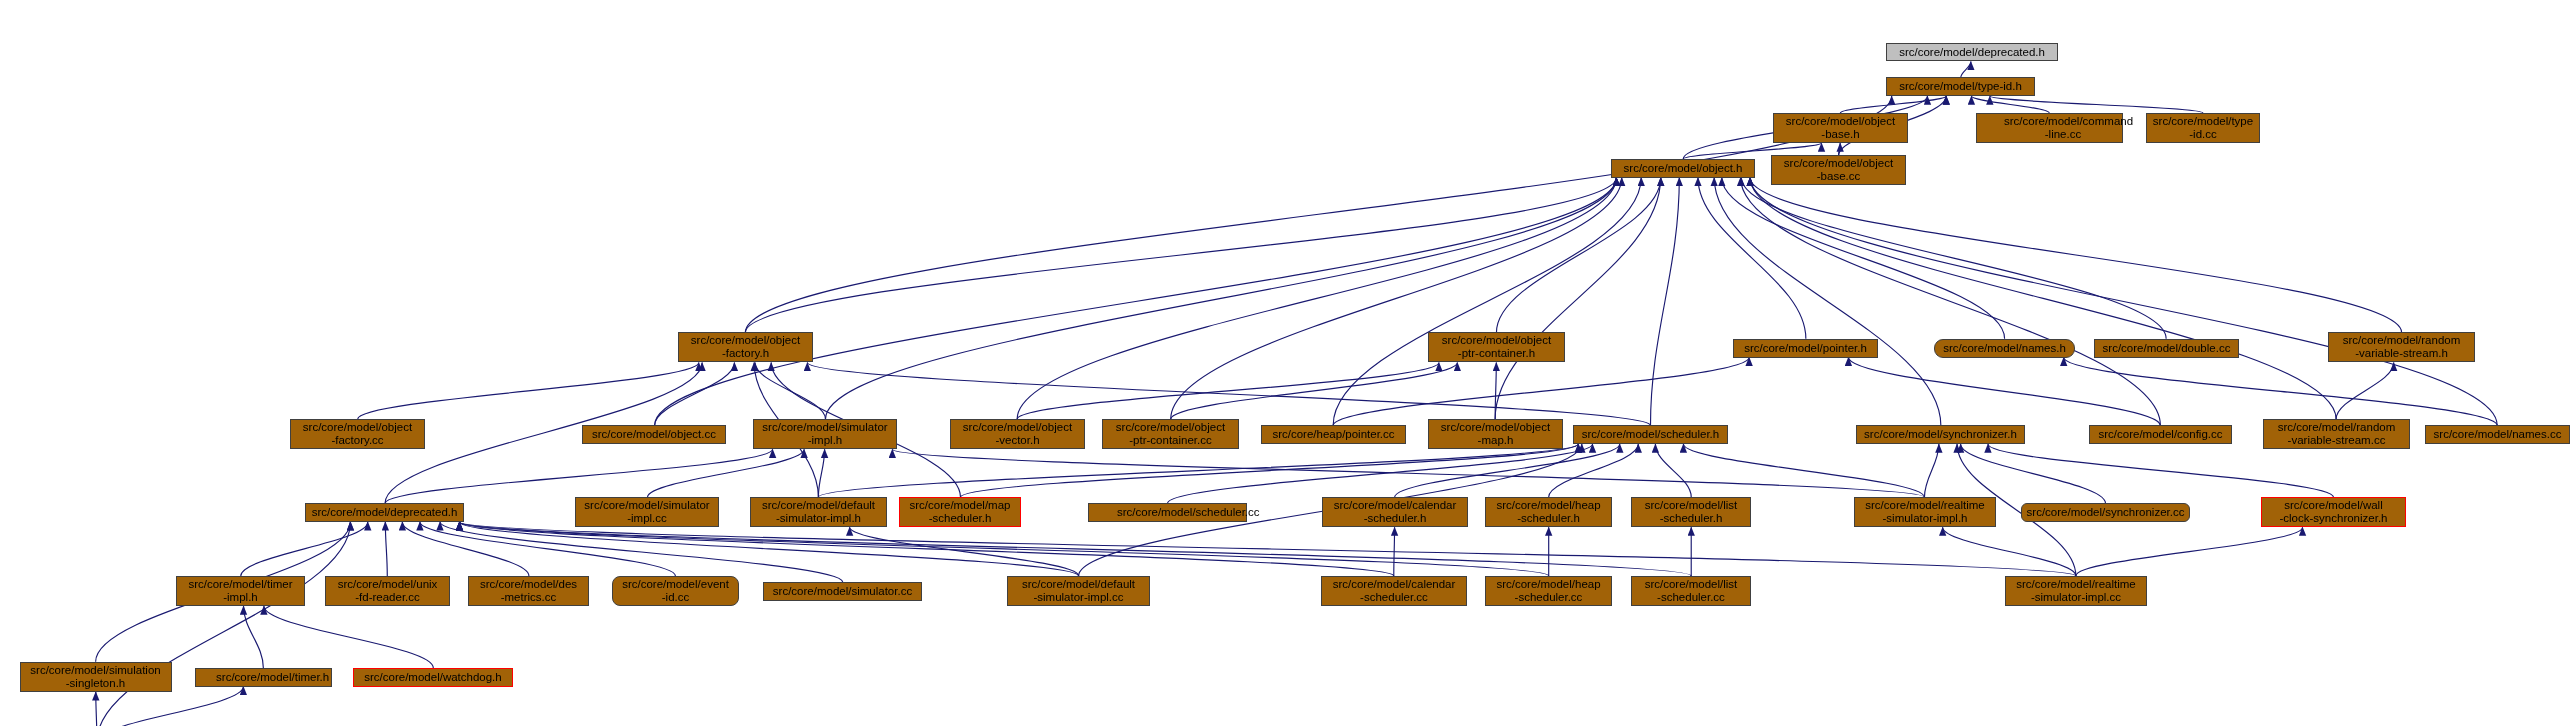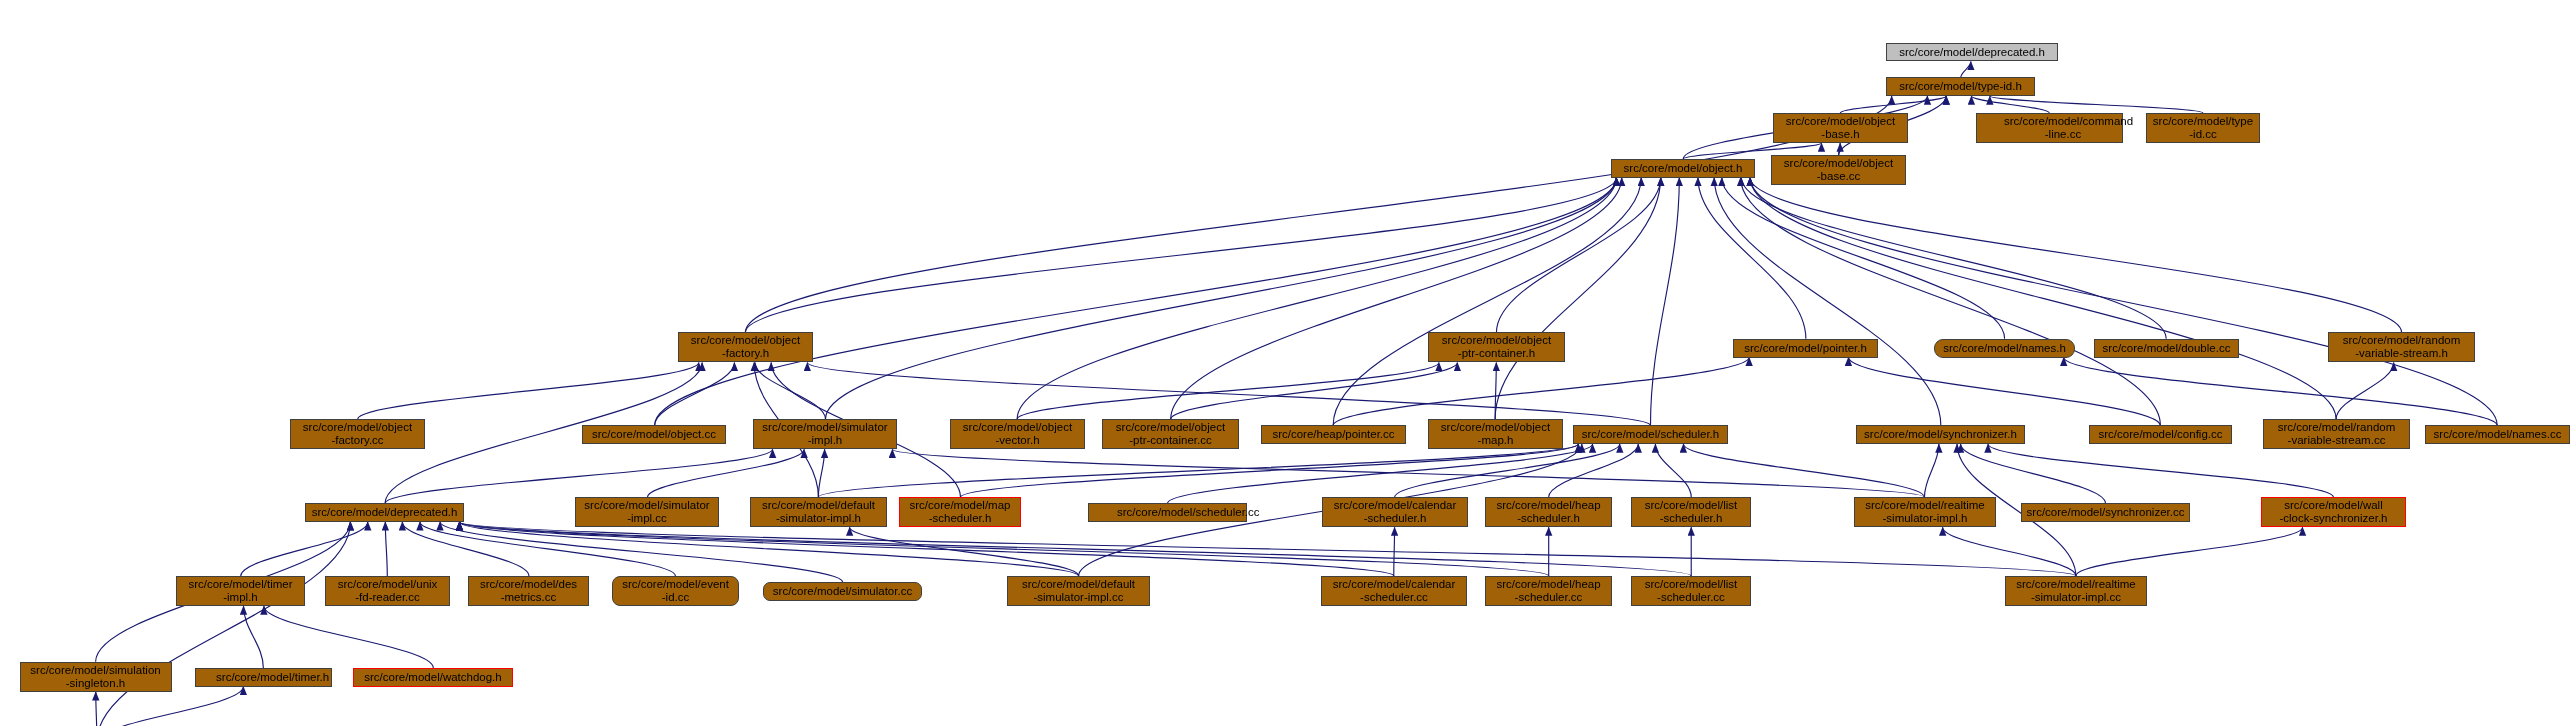--- a/index.html
+++ b/index.html
@@ -173,32 +173,32 @@
 -scheduler.h</span></div>
       <div class="node" style="left: 1088px; top: 461px; width: 159px; height: 18.6px; padding-left: 28px;"><span class="lbl">src/core/model/scheduler.cc</span></div>
       <div class="node" style="left: 1322px; top: 455px; width: 146px; height: 30px;"><span class="lbl">src/core/model/calendar
 -scheduler.h</span></div>
       <div class="node" style="left: 1485px; top: 455px; width: 127px; height: 30px;"><span class="lbl">src/core/model/heap
 -scheduler.h</span></div>
       <div class="node" style="left: 1631px; top: 455px; width: 120px; height: 30px;"><span class="lbl">src/core/model/list
 -scheduler.h</span></div>
       <div class="node" style="left: 1854px; top: 455px; width: 142px; height: 30px;"><span class="lbl">src/core/model/realtime
 -simulator-impl.h</span></div>
-      <div class="node" style="left: 2021px; top: 461px; width: 169px; height: 18.6px;"><span class="lbl">src/core/model/synchronizer.cc</span></div>
+      <div class="node" style="left: 2021px; top: 461px; width: 169px; height: 18.6px; border-radius: 6px;"><span class="lbl">src/core/model/synchronizer.cc</span></div>
       <div class="node red" style="left: 2261px; top: 455px; width: 145px; height: 30px;"><span class="lbl">src/core/model/wall
 -clock-synchronizer.h</span></div>
       <div class="node" style="left: 176px; top: 534px; width: 129px; height: 30px;"><span class="lbl">src/core/model/timer
 -impl.h</span></div>
       <div class="node" style="left: 325px; top: 534px; width: 125px; height: 30px;"><span class="lbl">src/core/model/unix
 -fd-reader.cc</span></div>
       <div class="node" style="left: 468px; top: 534px; width: 121px; height: 30px;"><span class="lbl">src/core/model/des
 -metrics.cc</span></div>
       <div class="node" style="left: 612px; top: 534px; width: 127px; height: 30px; border-radius: 8px;"><span class="lbl">src/core/model/event
 -id.cc</span></div>
-      <div class="node" style="left: 763px; top: 540px; width: 159px; height: 18.6px; border-radius: 7px;"><span class="lbl">src/core/model/simulator.cc</span></div>
+      <div class="node" style="left: 763px; top: 540px; width: 159px; height: 18.6px;"><span class="lbl">src/core/model/simulator.cc</span></div>
       <div class="node" style="left: 1007px; top: 534px; width: 143px; height: 30px;"><span class="lbl">src/core/model/default
 -simulator-impl.cc</span></div>
       <div class="node" style="left: 1321px; top: 534px; width: 146px; height: 30px;"><span class="lbl">src/core/model/calendar
 -scheduler.cc</span></div>
       <div class="node" style="left: 1485px; top: 534px; width: 127px; height: 30px;"><span class="lbl">src/core/model/heap
 -scheduler.cc</span></div>
       <div class="node" style="left: 1631px; top: 534px; width: 120px; height: 30px;"><span class="lbl">src/core/model/list
 -scheduler.cc</span></div>
       <div class="node" style="left: 2005px; top: 534px; width: 142px; height: 30px;"><span class="lbl">src/core/model/realtime
 -simulator-impl.cc</span></div>

